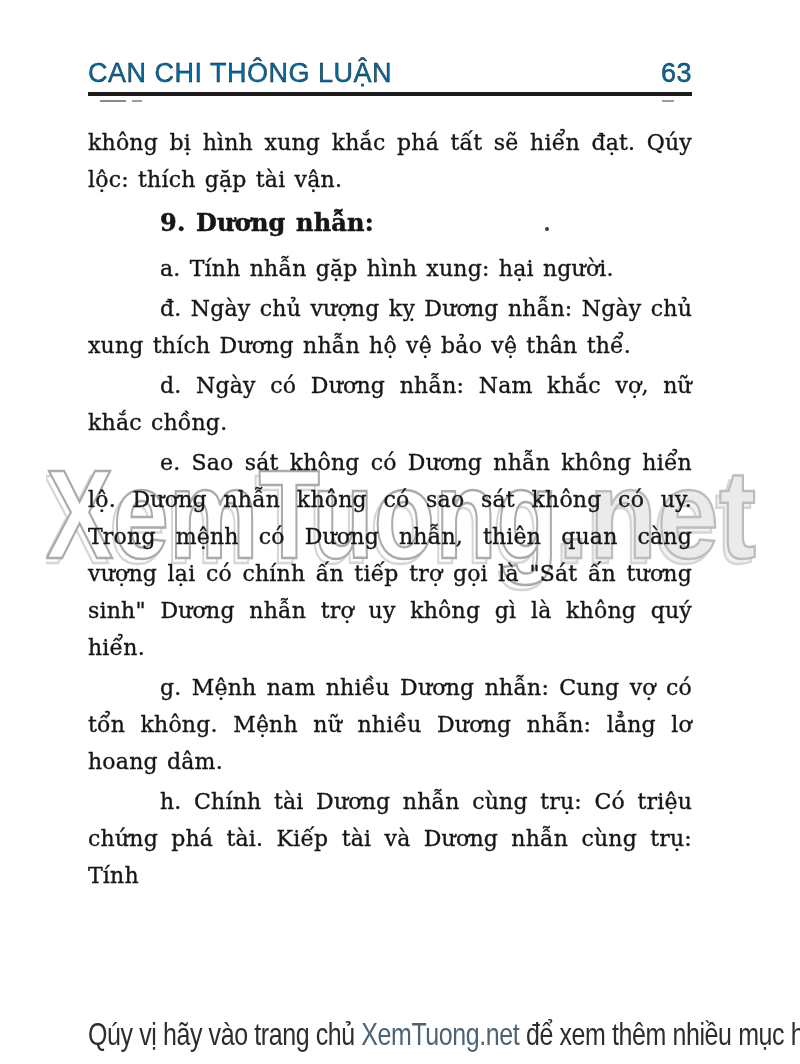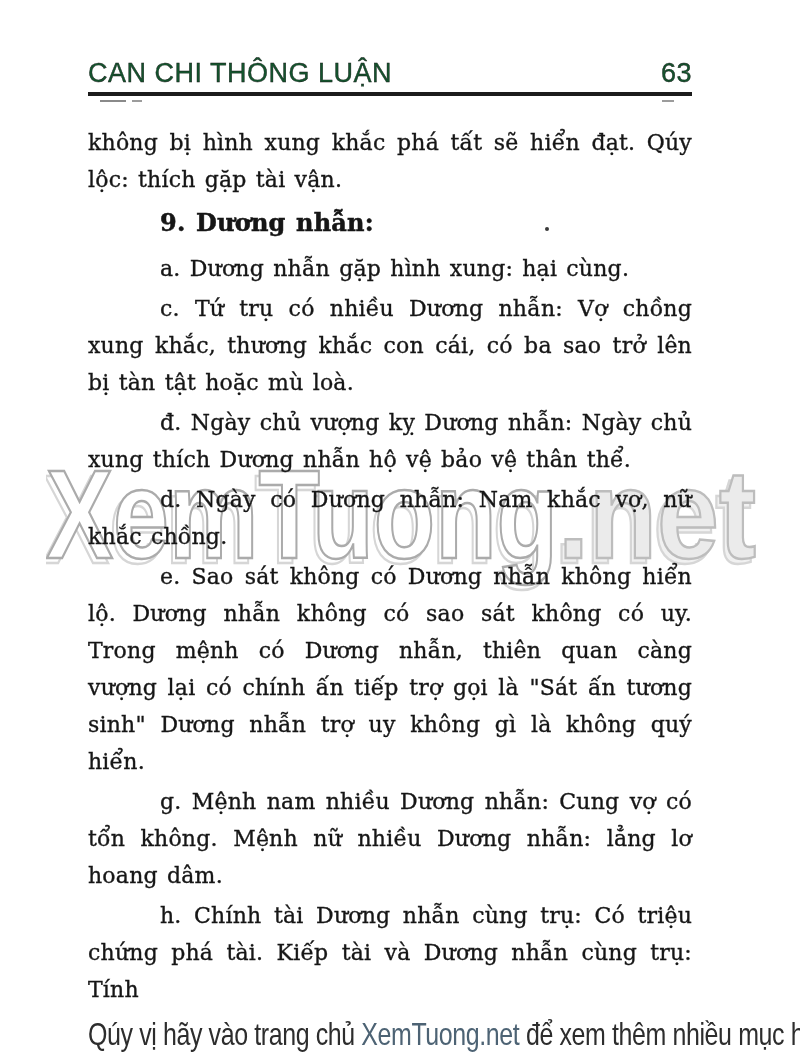--- a/index.html
+++ b/index.html
@@ -9,21 +9,21 @@
     background:#ffffff;
     overflow:hidden;
     font-family:"DejaVu Serif", serif;
     color:#161616;
   }
   
   .header{
     position:absolute;left:88px;top:58px;width:604px;
     display:flex;justify-content:space-between;align-items:baseline;
     font-family:"Liberation Sans", sans-serif;
-    font-size:27px;letter-spacing:.5px;color:#14532d;
+    font-size:27px;letter-spacing:.5px;color:#0369a1;
     -webkit-text-stroke:.4px #1b1b1b;
   }
   .rule{position:absolute;left:88px;top:92px;width:604px;height:4px;background:#1c1c1c;}
   .rule-art{position:absolute;height:2px;background:#8a8a8a;}
   .rule-art.a1{left:100px;top:100px;width:26px;}
   .rule-art.a2{left:132px;top:100px;width:10px;background:#9c9c9c;}
   .rule-art.a3{left:662px;top:100px;width:12px;background:#9c9c9c;}
   
   .watermark{position:absolute;left:46px;top:452px;z-index:0;}
   
@@ -75,22 +75,21 @@
   <div class="rule"></div>
   <div class="rule-art a1"></div>
   <div class="rule-art a2"></div>
   <div class="rule-art a3"></div>
 
   <div class="dot-art"></div>
 
   <div class="content">
     <p>không bị hình xung khắc phá tất sẽ hiển đạt. Qúy lộc: thích gặp tài vận.</p>
     <h3>9. Dương nhẫn:</h3>
-    <p class="ind">a. Dương nhẫn gặp hình xung: hại cùng.</p>
-    <p class="ind">c. Tứ trụ có nhiều Dương nhẫn: Vợ chồng xung khắc, thương khắc con cái, có ba sao trở lên bị tàn tật hoặc mù loà.</p>
+    <p class="ind">a. Tính nhẫn gặp hình xung: hại người.</p>
     <p class="ind">đ. Ngày chủ vượng kỵ Dương nhẫn: Ngày chủ xung thích Dương nhẫn hộ vệ bảo vệ thân thể.</p>
     <p class="ind">d. Ngày có Dương nhẫn: Nam khắc vợ, nữ khắc chồng.</p>
     <p class="ind">e. Sao sát không có Dương nhẫn không hiển lộ. Dương nhẫn không có sao sát không có uy. Trong mệnh có Dương nhẫn, thiên quan càng vượng lại có chính ấn tiếp trợ gọi là "Sát ấn tương sinh" Dương nhẫn trợ uy không gì là không quý hiển.</p>
     <p class="ind">g. Mệnh nam nhiều Dương nhẫn: Cung vợ có tổn không. Mệnh nữ nhiều Dương nhẫn: lẳng lơ hoang dâm.</p>
     <p class="ind">h. Chính tài Dương nhẫn cùng trụ: Có triệu chứng phá tài. Kiếp tài và Dương nhẫn cùng trụ: Tính</p>
   </div>
 
   <div class="footer">
     <span>Qúy vị hãy vào trang chủ </span><span class="brand">XemTuong.net</span><span> để xem thêm nhiều mục hay khác</span>
   </div>

